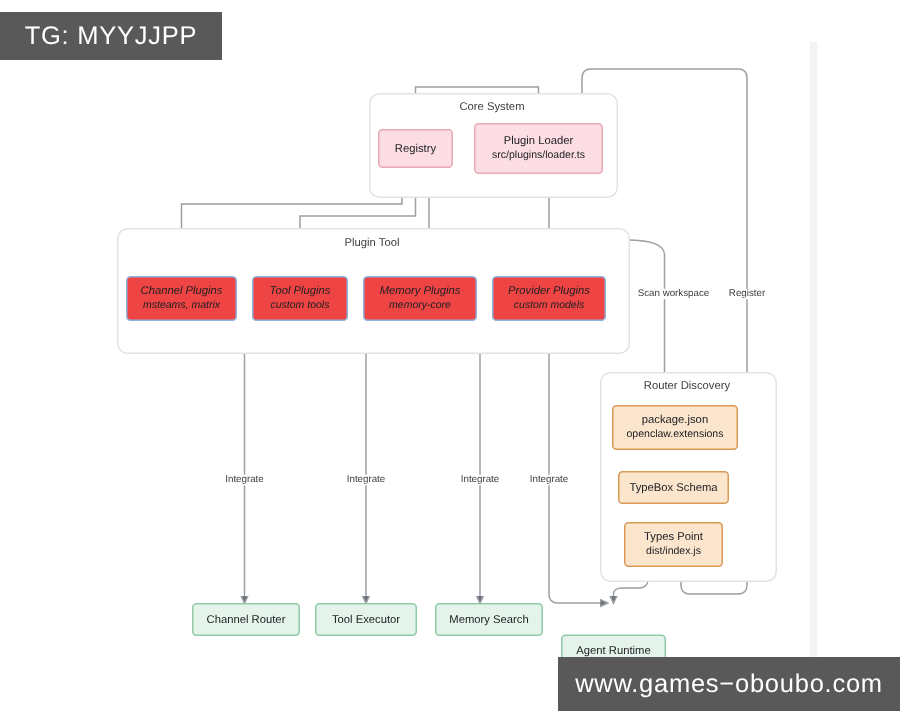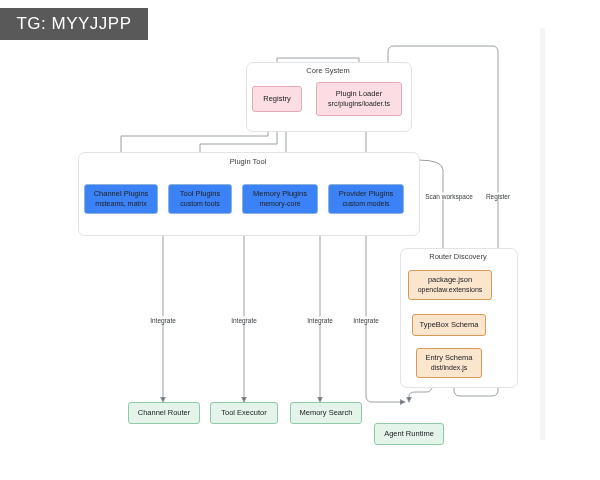--- a/index.html
+++ b/index.html
@@ -44,21 +44,21 @@
 
   
   .node{
     position:absolute;border-radius:3px;box-sizing:border-box;
     display:flex;flex-direction:column;align-items:center;justify-content:center;
     text-align:center;line-height:1.32;color:#202124;
   }
   .node .l1{font-size:7.5px;}
   .node .l2{font-size:7px;}
   .pink{background:#fbdde3;border:1px solid #e8a9b6;}
-  .blue{background:#3b82f6;border:1px solid #8db2dd;}
+  .blue{background:#ef4444;border:1px solid #8db2dd;font-style:italic;}
   .orange{background:#fbe5cd;border:1px solid #d99a56;}
   .green{background:#e4f4ea;border:1px solid #8fc9a6;}
 
   
   .elabel{
     position:absolute;font-size:6.5px;color:#3c4043;background:#ffffff;
     padding:0 2px;white-space:nowrap;transform:translate(-50%,-50%);
   }
 </style>
 </head>
@@ -141,21 +141,21 @@
     <div class="node orange" style="left:408px;top:270px;width:84px;height:30px;">
       <span class="l1">package.json</span>
       <span class="l2">openclaw.extensions</span>
     </div>
 
     <div class="node orange" style="left:412px;top:314px;width:74px;height:22px;">
       <span class="l1">TypeBox Schema</span>
     </div>
 
     <div class="node orange" style="left:416px;top:348px;width:66px;height:30px;">
-      <span class="l1">Entry Schema</span>
+      <span class="l1">Types Point</span>
       <span class="l2">dist/index.js</span>
     </div>
 
     <div class="node green" style="left:128px;top:402px;width:72px;height:22px;">
       <span class="l1">Channel Router</span>
     </div>
 
     <div class="node green" style="left:210px;top:402px;width:68px;height:22px;">
       <span class="l1">Tool Executor</span>
     </div>
@@ -171,14 +171,15 @@
     <div class="elabel" style="left:163px;top:320px;">Integrate</div>
     <div class="elabel" style="left:244px;top:320px;">Integrate</div>
     <div class="elabel" style="left:320px;top:320px;">Integrate</div>
     <div class="elabel" style="left:366px;top:320px;">Integrate</div>
     <div class="elabel" style="left:449px;top:196px;">Scan workspace</div>
     <div class="elabel" style="left:498px;top:196px;">Register</div>
 
   </div>
 
   <div class="wm" id="wm-top">TG: MYYJJPP</div>
+  <div class="wm" id="wm-bottom">www.games−oboubo.com</div>
 
 </div>
 
 </body></html>

